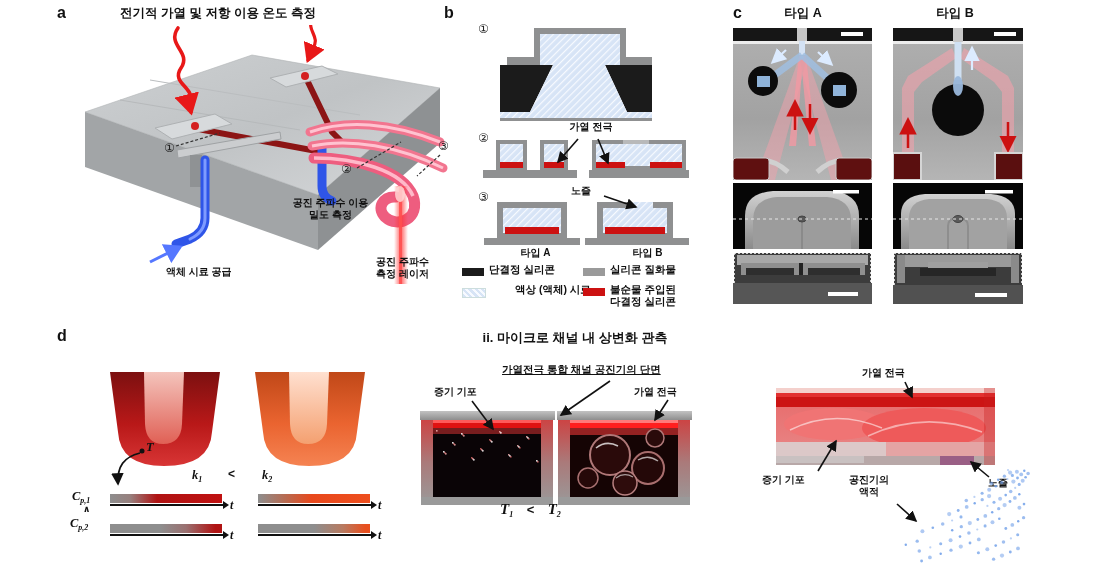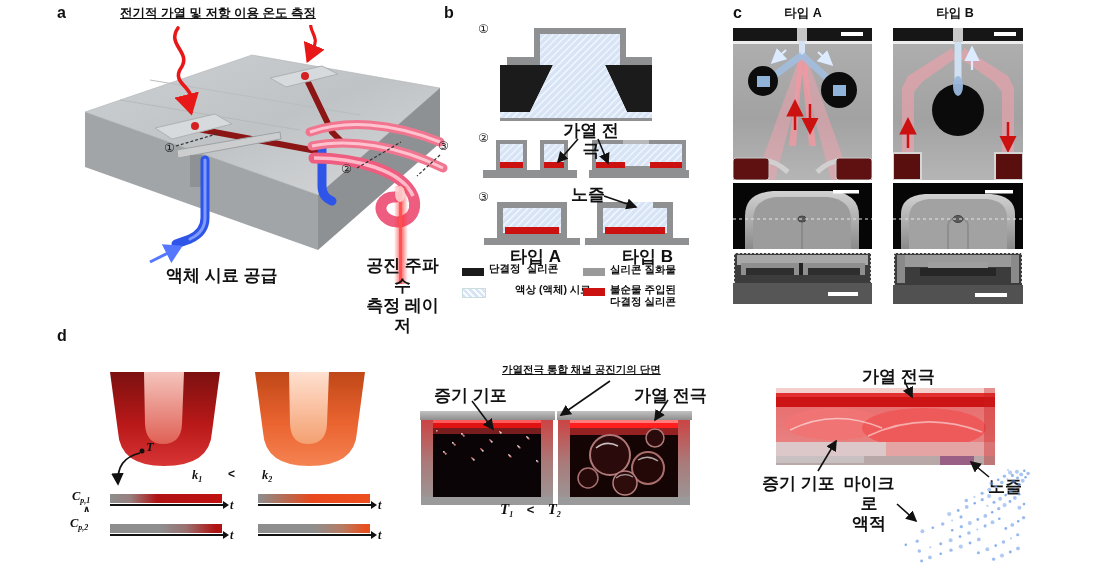--- a/index.html
+++ b/index.html
@@ -2,21 +2,21 @@
 <html><head>
 <meta charset="utf-8">
 <style>
   html,body{margin:0;padding:0;background:#fff;}
   #canvas{position:relative;width:1098px;height:566px;background:#fff;overflow:hidden;
           font-family:"Liberation Sans","DejaVu Sans",sans-serif;}
   .abs{position:absolute;}
   .lab{position:absolute;font-weight:bold;color:#111;line-height:1.18;white-space:pre-line;}
   .panel-letter{font-size:16px;}
   .ptitle{font-size:12.5px;text-align:center;}
-  .ann{font-size:17px;}
+  .ann{font-size:10px;}
   .ann-s{font-size:10.5px;}
   .marker{font-size:12px;font-weight:normal;color:#222;}
   .math{font-family:"Liberation Serif","DejaVu Serif",serif;font-style:italic;font-weight:bold;color:#111;}
   .math .sub{font-size:8px;vertical-align:-3px;font-style:italic;}
   .tbar{position:absolute;height:9px;}
   .tline{position:absolute;height:2px;background:#111;}
   .tline::after{content:"";position:absolute;right:-5px;top:-3px;border-left:6px solid #111;
     border-top:4px solid transparent;border-bottom:4px solid transparent;}
   .swatch{position:absolute;width:22px;height:8px;}
   .sw-black{background:#1b1b1b;}
@@ -25,21 +25,21 @@
   .sw-hatch{background:repeating-linear-gradient(45deg,#d7e4f6 0 2.5px,#f7faff 2.5px 4.5px);border:1px solid #cdd;}
   .legend-text{font-size:10.5px;}
   svg{display:block;}
 </style>
 </head>
 <body>
 
 <div id="canvas">
 
   <div class="lab panel-letter" style="left:57px;top:4px;">a</div>
-  <div class="lab ptitle" style="left:78px;top:6px;width:280px;text-decoration:underline;">전기적 가열 및 저항 이용 온도 측정</div>
+  <div class="lab ptitle" style="left:78px;top:6px;width:280px;">전기적 가열 및 저항 이용 온도 측정</div>
 
   <svg class="abs" style="left:60px;top:25px;" width="400" height="285" viewBox="60 25 400 285">
     <defs>
       <linearGradient id="chipTop" x1="0" y1="0" x2="1" y2="1">
         <stop offset="0" stop-color="#cdd0d2"></stop>
           <stop offset="0.5" stop-color="#c0c3c5"></stop>
           <stop offset="1" stop-color="#d6d8da"></stop>
       </linearGradient>
       <linearGradient id="laserG" x1="0" y1="0" x2="1" y2="0">
         <stop offset="0" stop-color="#ff3535" stop-opacity="0"></stop>
@@ -88,20 +88,22 @@
     <path d="M 314 158 C 355 158 402 170 413 196" stroke="#ffb9c9" stroke-width="3.5" fill="none"></path>
 
     <rect x="394" y="186" width="14" height="98" fill="url(#laserG)"></rect>
     <rect x="399" y="186" width="3" height="98" fill="#ff5050" opacity="0.9"></rect>
     <ellipse cx="400" cy="194" rx="5" ry="8" fill="#ffd6d6" opacity="0.85"></ellipse>
   </svg>
 
   <div class="lab marker" style="left:164px;top:141px;">①</div>
   <div class="lab marker" style="left:341px;top:162px;">②</div>
   <div class="lab marker" style="left:438px;top:139px;">③</div>
+  <div class="lab ann" style="left:278px;top:197px;width:105px;text-align:center;">공진 주파수 이용
+밀도 측정</div>
   <div class="lab ann" style="left:166px;top:266px;">액체 시료 공급</div>
   <div class="lab ann" style="left:360px;top:256px;width:85px;text-align:center;">공진 주파수
 측정 레이저</div>
 
   <div class="lab panel-letter" style="left:444px;top:4px;">b</div>
 
   <svg class="abs" style="left:455px;top:20px;" width="245" height="230" viewBox="455 20 245 230">
     <defs>
       <pattern id="hatch" width="5" height="5" patternTransform="rotate(45)" patternUnits="userSpaceOnUse">
         <rect width="5" height="5" fill="#d7e4f6"></rect>
@@ -152,21 +154,21 @@
 
   <div class="lab marker" style="left:478px;top:22px;">①</div>
   <div class="lab marker" style="left:478px;top:131px;">②</div>
   <div class="lab marker" style="left:478px;top:190px;">③</div>
   <div class="lab ann" style="left:556px;top:121px;width:70px;text-align:center;">가열 전극</div>
   <div class="lab ann" style="left:571px;top:185px;">노즐</div>
   <div class="lab ann" style="left:508px;top:247px;width:55px;text-align:center;">타입 A</div>
   <div class="lab ann" style="left:620px;top:247px;width:55px;text-align:center;">타입 B</div>
 
   <span class="swatch sw-black" style="left:462px;top:268px;"></span>
-  <div class="lab legend-text" style="left:489px;top:263px;font-family:Liberation Mono, monospace;">단결정 실리콘</div>
+  <div class="lab legend-text" style="left:489px;top:263px;">단결정 실리콘</div>
   <span class="swatch sw-gray" style="left:583px;top:268px;"></span>
   <div class="lab legend-text" style="left:610px;top:263px;">실리콘 질화물</div>
   <span class="swatch sw-hatch" style="left:462px;top:288px;"></span>
   <div class="lab legend-text" style="left:515px;top:283px;">액상 (액체) 시료</div>
   <span class="swatch sw-red" style="left:583px;top:288px;"></span>
   <div class="lab legend-text" style="left:610px;top:283px;">불순물 주입된
 다결정 실리콘</div>
 
   <div class="lab panel-letter" style="left:733px;top:4px;">c</div>
   <div class="lab ptitle" style="left:773px;top:6px;width:60px;">타입 A</div>
@@ -327,20 +329,21 @@
   <div class="tbar" style="left:110px;top:524px;width:112px;background:linear-gradient(90deg,#8e8e8e 0%,#8e8e8e 45%,#9a7070 68%,#b01313 94%);"></div>
   <div class="tline" style="left:110px;top:534px;width:114px;"></div>
   <span class="math abs" style="left:230px;top:528px;font-size:12px;">t</span>
   <div class="tbar" style="left:258px;top:494px;width:112px;background:linear-gradient(90deg,#8e8e8e 0%,#b86a50 25%,#e8481c 48%,#ee4f1e 100%);"></div>
   <div class="tline" style="left:258px;top:504px;width:114px;"></div>
   <span class="math abs" style="left:378px;top:498px;font-size:12px;">t</span>
   <div class="tbar" style="left:258px;top:524px;width:112px;background:linear-gradient(90deg,#8e8e8e 0%,#8e8e8e 50%,#b87a60 76%,#e84f1e 96%);"></div>
   <div class="tline" style="left:258px;top:534px;width:114px;"></div>
   <span class="math abs" style="left:378px;top:528px;font-size:12px;">t</span>
 
+  <div class="lab ptitle" style="left:425px;top:330px;width:300px;font-size:13px;">ii. 마이크로 채널 내 상변화 관측</div>
   <div class="lab ann-s" style="left:502px;top:363px;text-decoration:underline;">가열전극 통합 채널 공진기의 단면</div>
   <div class="lab ann" style="left:434px;top:386px;">증기 기포</div>
   <div class="lab ann" style="left:634px;top:386px;">가열 전극</div>
 
   <svg class="abs" style="left:415px;top:405px;" width="280" height="110" viewBox="415 405 280 110">
     <defs>
       <linearGradient id="wallG" x1="0" y1="0" x2="0" y2="1">
         <stop offset="0" stop-color="#c44"></stop>
           <stop offset="0.5" stop-color="#aa7a7a"></stop>
           <stop offset="1" stop-color="#9a9a9a"></stop>
@@ -441,21 +444,21 @@
     <path d="M 868 436 Q 924 410 982 432" stroke="rgba(255,255,255,0.5)" stroke-width="1.6" fill="none"></path>
     <rect x="776" y="442" width="219" height="14" fill="#dcc8c8"></rect>
     <rect x="886" y="442" width="109" height="14" fill="rgba(240,110,110,0.4)"></rect>
     <rect x="776" y="456" width="219" height="9" fill="#b8a8a8"></rect>
     <rect x="776" y="456" width="88" height="7" fill="#c9c1c1"></rect>
     <rect x="940" y="456" width="34" height="9" fill="#9a5f85"></rect>
     <rect x="984" y="388" width="11" height="77" fill="rgba(200,30,30,0.35)"></rect>
   </svg>
 
   <div class="lab ann" style="left:762px;top:474px;">증기 기포</div>
-  <div class="lab ann" style="left:838px;top:474px;width:62px;text-align:center;">마이크로
+  <div class="lab ann" style="left:838px;top:474px;width:62px;text-align:center;">공진기의
 액적</div>
   <div class="lab ann" style="left:988px;top:477px;">노즐</div>
 
   <svg class="abs" style="left:880px;top:465px;" width="218" height="101" viewBox="880 465 218 101">
     <g id="droplet-group">
         <circle cx="1008.0" cy="470.0" r="1.10" fill="#6b9ce8" opacity="0.45"></circle>
         <circle cx="978.8" cy="539.4" r="1.88" fill="#6b9ce8" opacity="0.59"></circle>
         <circle cx="961.0" cy="516.9" r="1.54" fill="#6b9ce8" opacity="0.72"></circle>
         <circle cx="1019.3" cy="494.3" r="1.21" fill="#6b9ce8" opacity="0.86"></circle>
         <circle cx="1016.9" cy="471.8" r="1.99" fill="#6b9ce8" opacity="0.54"></circle>

